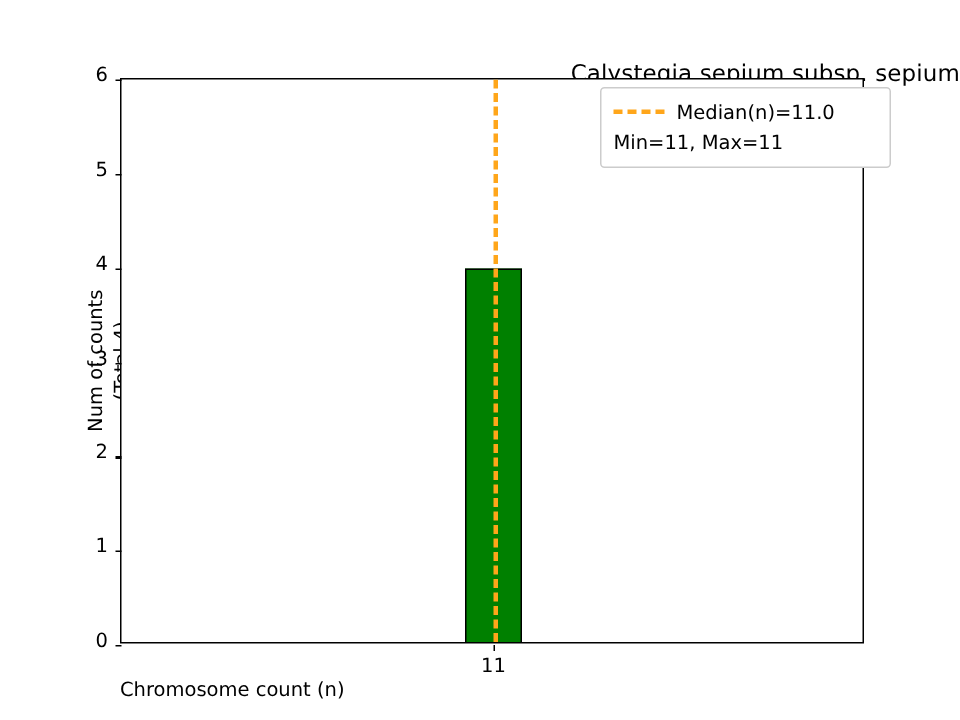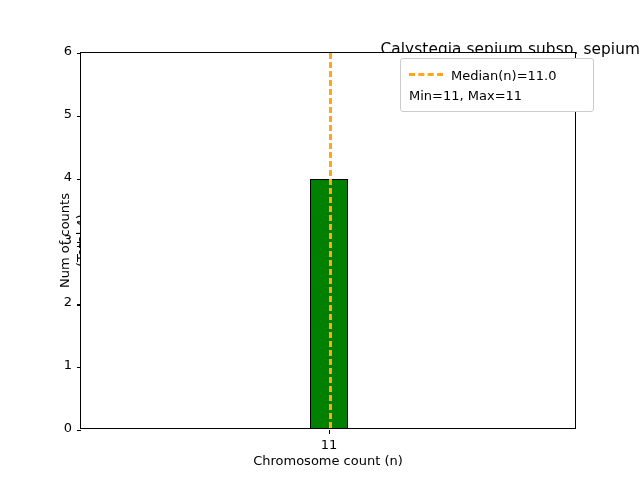--- a/index.html
+++ b/index.html
@@ -104,21 +104,20 @@
     font-size: 13px;
     color: #000000;
     transform: translateX(-50%);
     white-space: nowrap;
   }
   #xlabel {
     position: absolute;
     left: 80px;
     top: 453px;
     width: 496px;
-    text-align: center;
     font-size: 13px;
     color: #000000;
   }
 
   
   #legend {
     position: absolute;
     left: 400px;
     top: 58px;
     border: 1px solid #cccccc;

